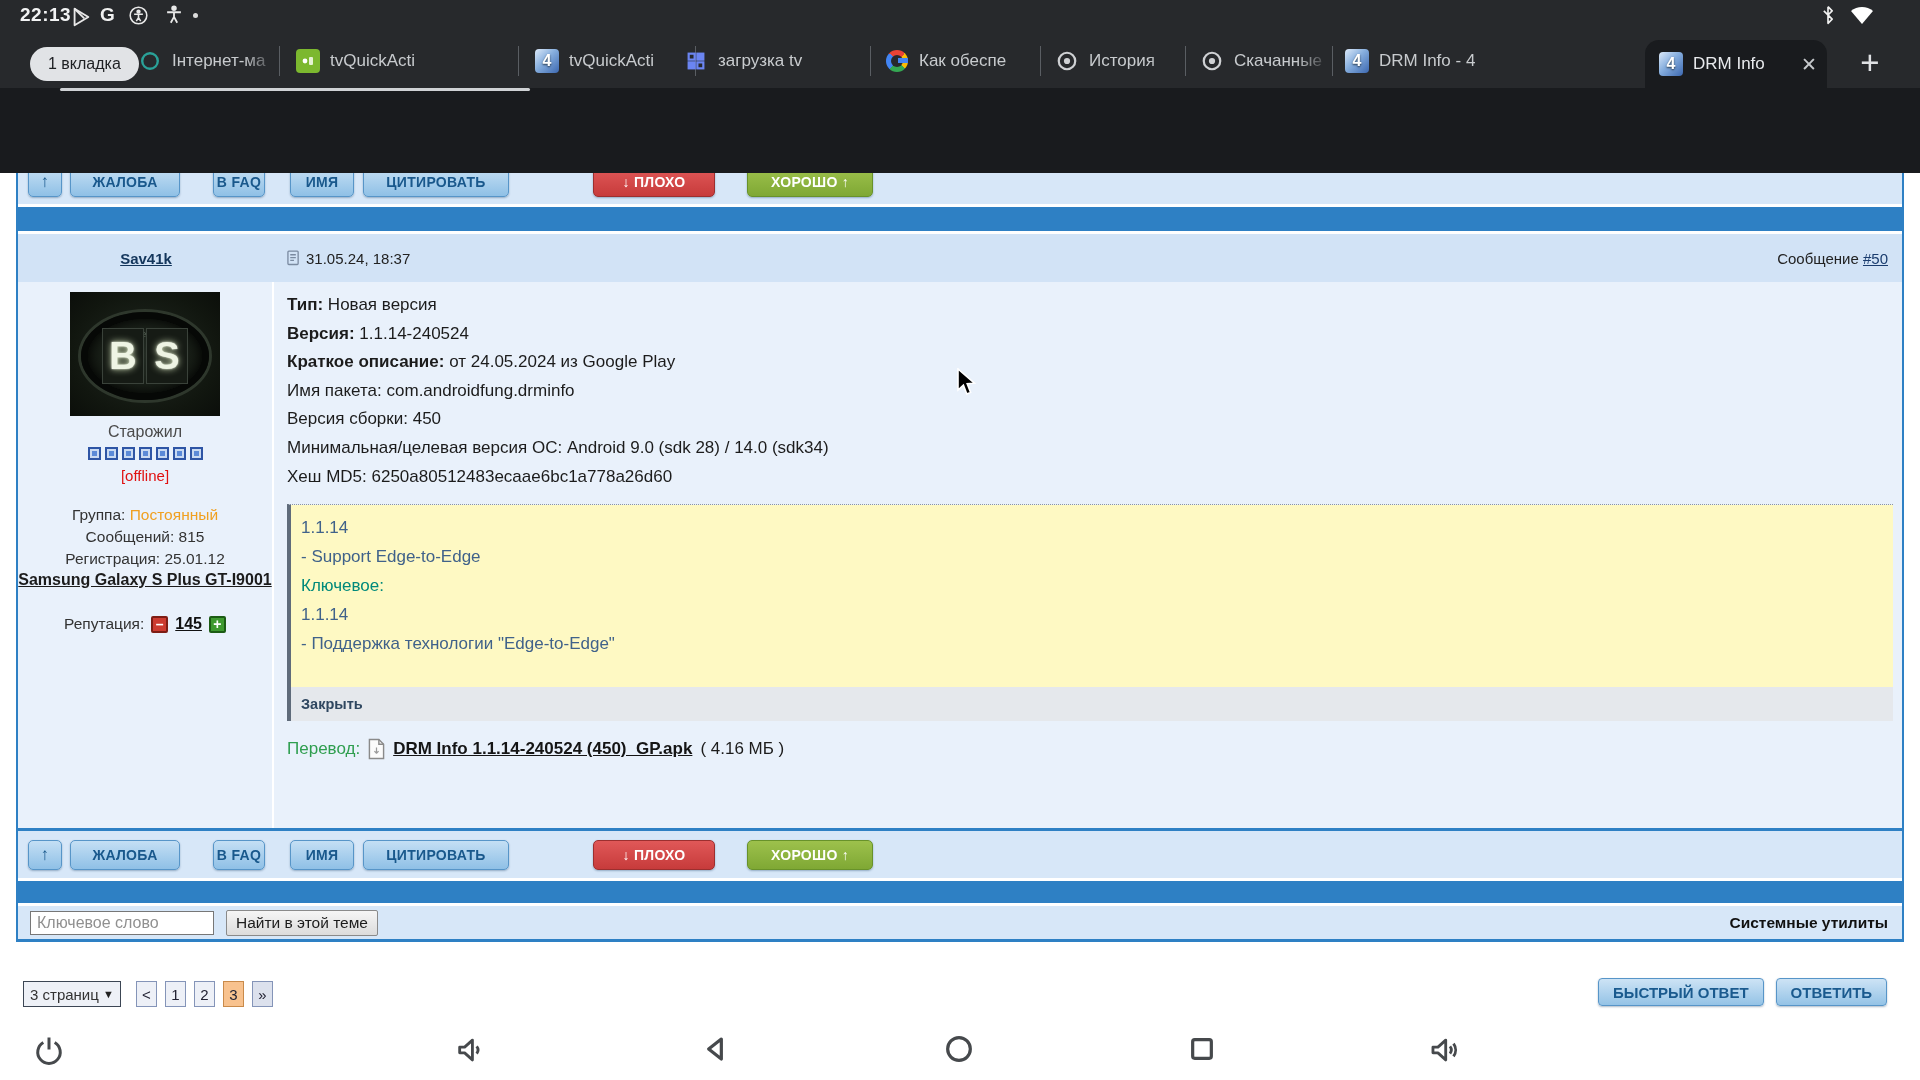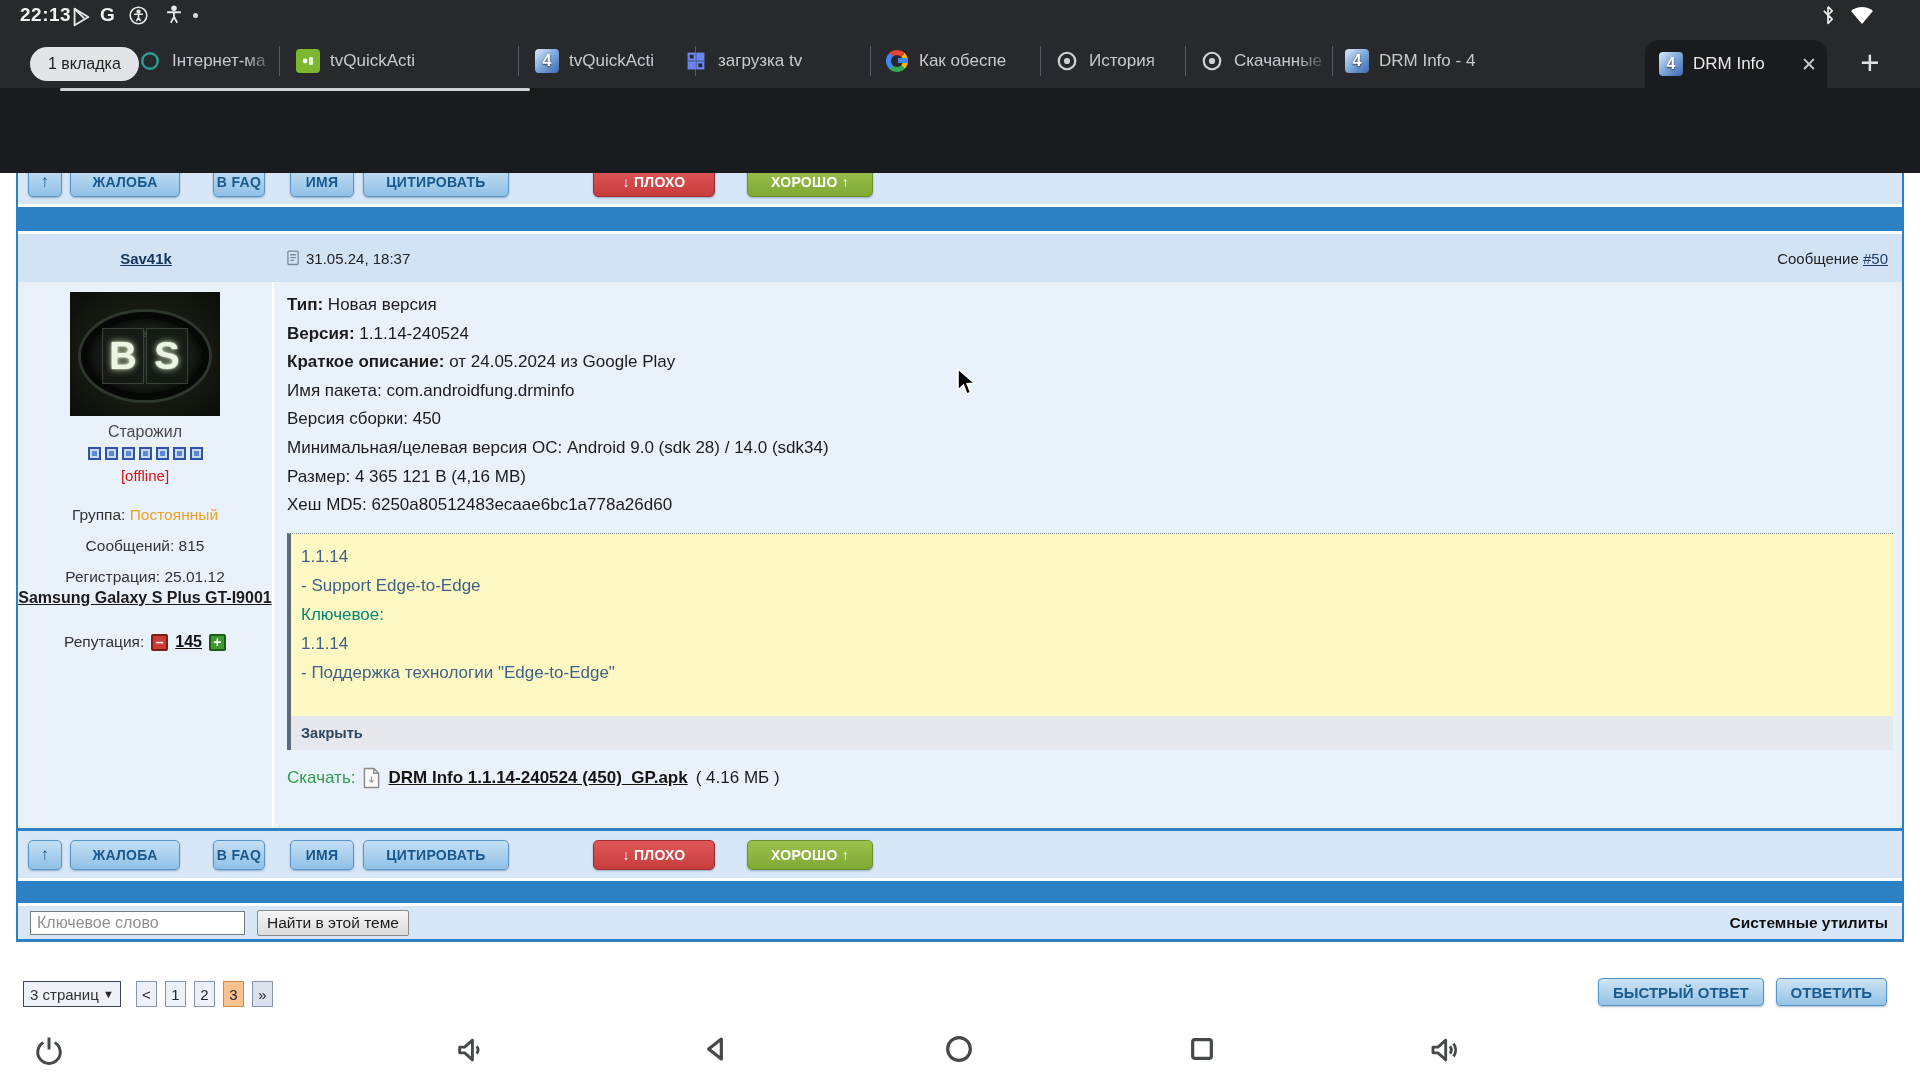--- a/index.html
+++ b/index.html
@@ -72,21 +72,21 @@
     position:relative; overflow:hidden; }
   .avatar .cap { position:absolute; top:3px; left:0; right:0; font-size:9px; color:#5d685c; letter-spacing:1px;margin-top:34px;}
   .avatar .oval { position:absolute; left:11px; top:20px; width:128px; height:88px; border-radius:50%;
     border:7px solid #060806; box-shadow:0 0 0 3px #2e372c, inset 0 0 14px #000; display:flex; align-items:center; justify-content:center; gap:2px;}
   .avatar .tile { width:42px; height:56px; background:#161b15; border:1px solid #3a423a; display:flex; align-items:center; justify-content:center;
     color:#eef4e4; font-size:38px; font-weight:bold; text-shadow:0 0 7px #d7e6bd, 0 0 2px #fff; }
   .rank { margin-top:7px; color:#4a4a4a; font-size:16px; }
   .pips { margin-top:6px; display:flex; justify-content:center; gap:4px; }
   .pip { width:13px; height:13px; background:#5b8ad8; border:2px solid #2e55a5; box-shadow:inset 0 0 0 2px #c9daf2; }
   .offline { margin-top:7px; color:#e01010; font-size:15px; }
-  .uline { margin-top:13px; font-size:15.5px; }
+  .uline { margin-top:4px; font-size:15.5px; }
   .group-val { color:#f0a020; }
   .device { margin-top:3px; font-weight:bold; font-size:16px; }
   .device a { color:#1c1c1c; text-decoration:underline; }
   .rep-row { margin-top:26px; display:flex; align-items:center; justify-content:center; gap:7px; font-size:15.5px;}
   .rep-box { width:17px; height:17px; border-radius:2px; display:flex; align-items:center; justify-content:center;
     color:#fff; font-weight:bold; font-size:14px; line-height:1; }
   .rep-box.minus { background:#cc3b30; border:2px solid #7e1d14; }
   .rep-box.plus { background:#3f9a30; border:2px solid #1c5c14; }
   .rep-val { font-weight:bold; color:#111; text-decoration:underline; font-size:16px;}
   .post-content { flex:1; padding:9px 9px 0 13px; font-size:17px; color:#1c1c1c; }
@@ -96,21 +96,21 @@
   .sp-head { height:37px; background:#dde3ea; display:flex; align-items:center; font-size:14.5px; font-weight:bold; color:#1d2530; padding:0 9px 0 10px;}
   .sp-anchor { margin-left:auto; color:#333; text-decoration:none; font-size:15px;}
   .sp-body { background:#fef9c3; padding:8px 10px 29px 10px; color:#40628a; line-height:29px; }
   .sp-body .teal { color:#00897b; }
   .sp-foot { height:34px; background:#e5e8ec; display:flex; align-items:center; padding-left:10px;
     font-size:14.5px; font-weight:bold; color:#2f4760; }
   .dl-row { margin-top:17px; display:flex; align-items:center; gap:8px; }
   .dl-label { color:#2f9e4f; }
   .dl-link { color:#151515; font-weight:bold; text-decoration:underline; }
   .search-row { height:33px; background:#d7e7f8; display:flex; align-items:center; }
-  .search-row input { margin-left:12px; width:215px; height:24px; border:1px solid #777; background:#fff;
+  .search-row input { margin-left:12px; width:184px; height:24px; border:1px solid #777; background:#fff;
     font-size:16px; padding:0 6px; font-family:"Liberation Sans",sans-serif; color:#222;}
   .search-row input::placeholder { color:#909090; }
   .find-btn { margin-left:12px; height:26px; padding:0 9px; font-size:15.5px; color:#1c1c1c;
     background:linear-gradient(#f5f5f5,#dcdcdc); border:1px solid #8a8a8a; border-radius:2px;
     display:flex; align-items:center; }
   .topic-title { margin-left:auto; padding-right:14px; font-weight:bold; font-size:15.5px; color:#111; }
   .bot-border { height:3px; background:#2e80c4; }
   .pagination { position:absolute; left:23px; top:808px; display:flex; align-items:center; gap:5px; }
   .pg-dd { width:98px; height:26px; background:#eef1f7; border:1px solid #3c4654; display:flex; align-items:center;
     font-size:15px; color:#333; padding:0 6px; }
@@ -373,36 +373,35 @@
           </div>
         </div>
 
         <div class="post-content">
           <div class="fld"><b>Тип:</b><span> Новая версия</span></div>
           <div class="fld"><b>Версия:</b><span> 1.1.14-240524</span></div>
           <div class="fld"><b>Краткое описание:</b><span> от 24.05.2024 из Google Play</span></div>
           <div class="fld"><span>Имя пакета: com.androidfung.drminfo</span></div>
           <div class="fld"><span>Версия сборки: 450</span></div>
           <div class="fld"><span>Минимальная/целевая версия ОС: Android 9.0 (sdk 28) / 14.0 (sdk34)</span></div>
-          <div class="fld"><span>Размер: 4 365 121 B (4,16 MB)</span></div>
           <div class="fld"><span>Хеш MD5: 6250a80512483ecaae6bc1a778a26d60</span></div>
 
           <div class="spoiler">
             <div class="sp-body">
               <div>1.1.14</div>
               <div>- Support Edge-to-Edge</div>
               <div class="teal">Ключевое:</div>
               <div>1.1.14</div>
               <div>- Поддержка технологии "Edge-to-Edge"</div>
             </div>
             <div class="sp-foot">Закрыть</div>
           </div>
 
           <div class="dl-row">
-            <span class="dl-label">Скачать:</span>
+            <span class="dl-label">Перевод:</span>
             <svg width="17" height="22" viewBox="0 0 18 23">
                 <path d="M1.5 1.5 h10 l5 5 v15 h-15 Z" fill="#fbfbfb" stroke="#8a8a8a" stroke-width="1.5"></path>
                 <path d="M11.5 1.5 v5 h5" fill="none" stroke="#8a8a8a" stroke-width="1.5"></path>
                 <path d="M9 10 v6 m0 0 l-2.2-2.2 M9 16 l2.2-2.2" stroke="#9a9a9a" stroke-width="1.3" fill="none"></path>
               </svg>
             <a href="#" class="dl-link">DRM Info 1.1.14-240524 (450)_GP.apk</a>
             <span>( 4.16 МБ )</span>
           </div>
         </div>
       </div>

